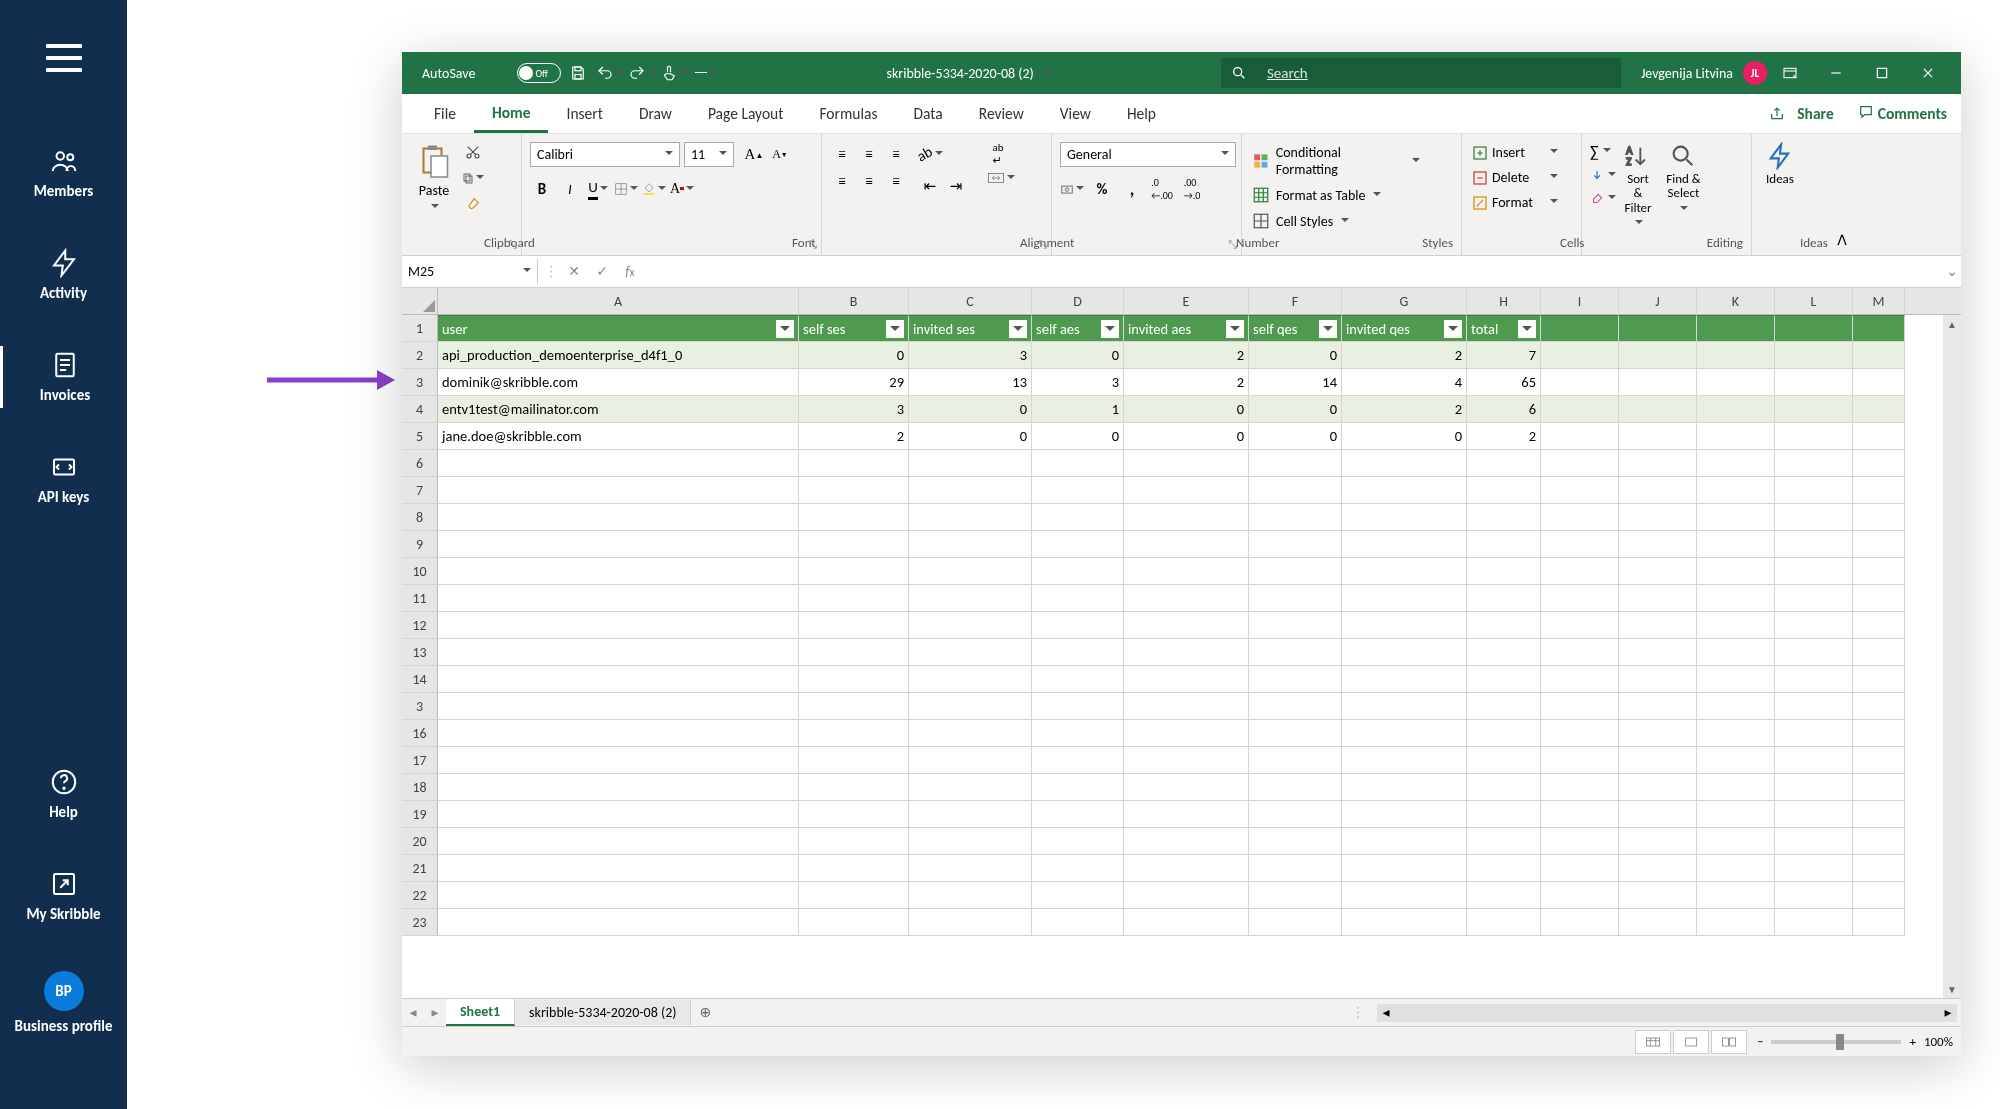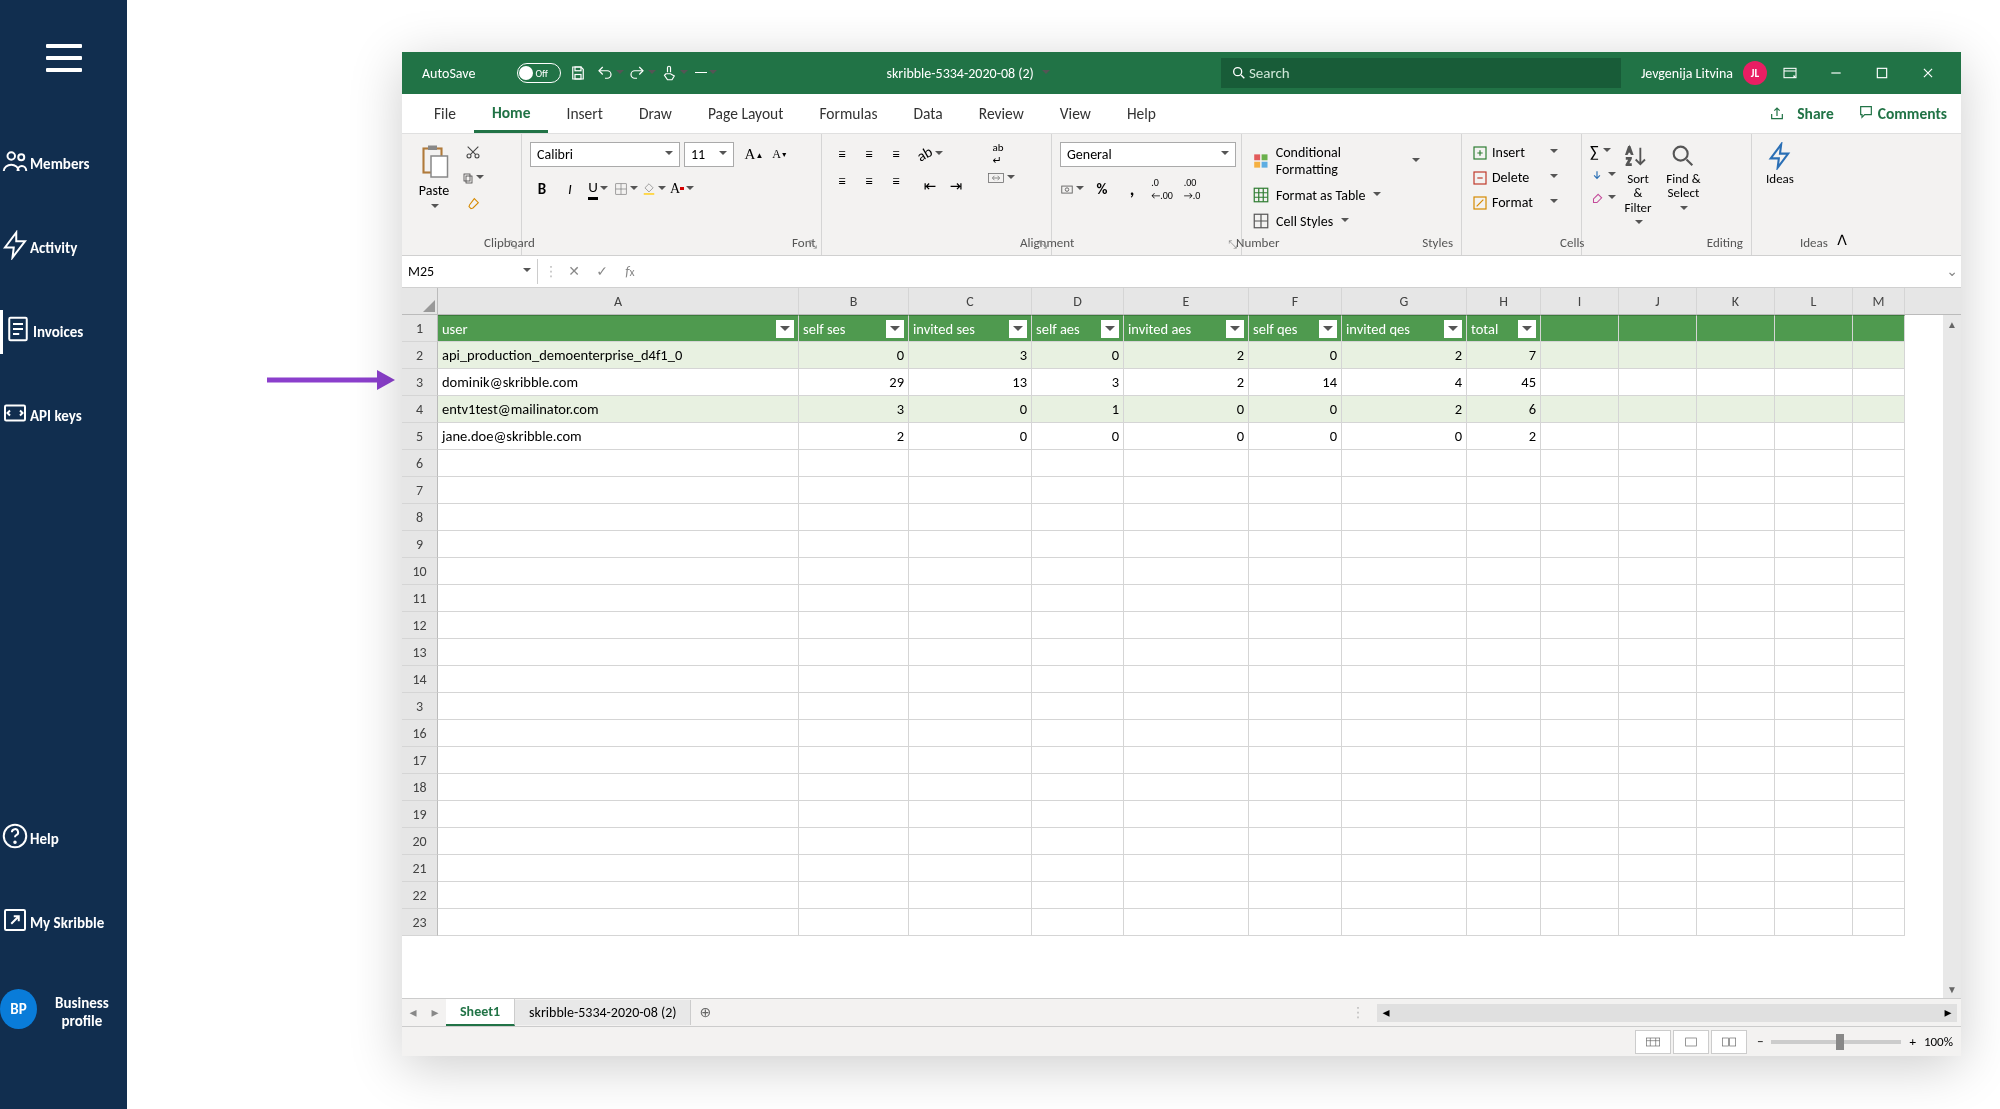--- a/index.html
+++ b/index.html
@@ -3,41 +3,41 @@
 <meta charset="utf-8">
 <style>
 * { box-sizing: border-box; margin: 0; padding: 0; font-family: 'Segoe UI', Calibri, sans-serif; }
 body { width: 2000px; height: 1109px; background: #fff; display: flex; position: relative; }
 
 
 .sidebar { width: 127px; height: 100%; background: #112e4f; display: flex; flex-direction: column; color: #fff; }
 .sidebar .hamburger { width: 36px; height: 28px; margin: 44px auto 70px; cursor: pointer; }
 .sidebar .hamburger div { height: 4px; background: #fff; margin-bottom: 8px; border-radius: 1px; }
 .sidebar .nav { display: flex; flex-direction: column; align-items: center; }
-.sidebar .nav-item { display: flex; flex-direction: row; align-items: center; margin-bottom: 40px; cursor: pointer; width: 100%; padding: 4px 0; }
+.sidebar .nav-item { display: flex; flex-direction: column; align-items: center; margin-bottom: 40px; cursor: pointer; width: 100%; padding: 4px 0; }
 .sidebar .nav-item.active { border-left: 3px solid #fff; }
 .sidebar .nav-item svg { width: 30px; height: 30px; margin-bottom: 6px; }
 .sidebar .nav-item span { font-size: 15px; font-weight: 600; }
 .sidebar .bottom { margin-top: auto; margin-bottom: 30px; }
 .sidebar .bp-badge { width: 40px; height: 40px; background: #097cd9; border-radius: 50%; display: flex; align-items: center; justify-content: center; font-weight: 700; font-size: 15px; margin-bottom: 6px; }
 
 
 .main { flex: 1; position: relative; }
 .arrow { position: absolute; left: 140px; top: 368px; }
 .excel-window { position: absolute; left: 275px; top: 52px; width: 1559px; height: 1004px; background: #fff; box-shadow: 0 10px 50px rgba(0,0,0,.2); display: flex; flex-direction: column; }
 
 
 .titlebar { height: 42px; background: #217346; display: flex; align-items: center; color: #fff; padding: 0 10px; font-size: 14px; }
 .titlebar .autosave { display: flex; align-items: center; margin-left: 10px; gap: 36px; }
 .titlebar .toggle { width: 44px; height: 20px; border: 1px solid #fff; border-radius: 10px; margin-left: 6px; display: flex; align-items: center; padding: 1px; font-size: 10px; }
 .titlebar .toggle .knob { width: 14px; height: 14px; background: #fff; border-radius: 50%; margin-right: 2px; }
 .titlebar .qat-btn { width: 30px; height: 30px; display: flex; align-items: center; justify-content: center; margin-left: 2px; cursor: pointer; }
 .titlebar .filename { margin: 0 auto; display: flex; align-items: center; gap: 6px; }
 .titlebar .searchwrap { margin-left: 6px; display: flex; align-items: center; background: #185c38; width: 400px; height: 30px; padding: 0 10px; }
-.titlebar .searchwrap input { background: transparent; border: 0; color: #fff; flex: 1; font-size: 15px; outline: none; margin-left: 2px; }
+.titlebar .searchwrap input { background: transparent; border: 0; color: #fff; flex: 1; font-size: 15px; outline: none; margin-left: 20px; text-decoration: underline; }
 .titlebar .searchwrap input::placeholder { color: #cfe7d8; }
 .titlebar .user { display: flex; align-items: center; gap: 10px; margin-left: 20px; }
 .titlebar .avatar { width: 24px; height: 24px; background: #e91e63; border-radius: 50%; display: flex; align-items: center; justify-content: center; font-size: 11px; font-weight: 600; }
 .titlebar .winbtn { width: 46px; height: 42px; display: flex; align-items: center; justify-content: center; cursor: pointer; }
 
 
 .ribbon-tabs { height: 40px; background: #fff; display: flex; align-items: center; padding: 0 14px; border-bottom: 1px solid #e0e0e0; font-size: 15.5px; }
 .ribbon-tabs .tab { padding: 8px 18px; cursor: pointer; color: #333; }
 .ribbon-tabs .tab.active { color: #217346; border-bottom: 3px solid #217346; font-weight: 600; }
 .ribbon-tabs .right { margin-left: auto; display: flex; gap: 24px; align-items: center; }
@@ -701,21 +701,21 @@
             </div>
             <div class="row odd-band">
               <div class="row-h">3</div>
               <div class="cell cA">dominik@skribble.com</div>
               <div class="cell cB r">29</div>
               <div class="cell cC r">13</div>
               <div class="cell cD r">3</div>
               <div class="cell cE r">2</div>
               <div class="cell cF r">14</div>
               <div class="cell cG r">4</div>
-              <div class="cell cH r">45</div>
+              <div class="cell cH r">65</div>
               <div class="cell cI"></div>
               <div class="cell cJ"></div>
               <div class="cell cK"></div>
               <div class="cell cL"></div>
               <div class="cell cM"></div>
             </div>
             <div class="row even-band">
               <div class="row-h">4</div>
               <div class="cell cA">entv1test@mailinator.com</div>
               <div class="cell cB r">3</div>

